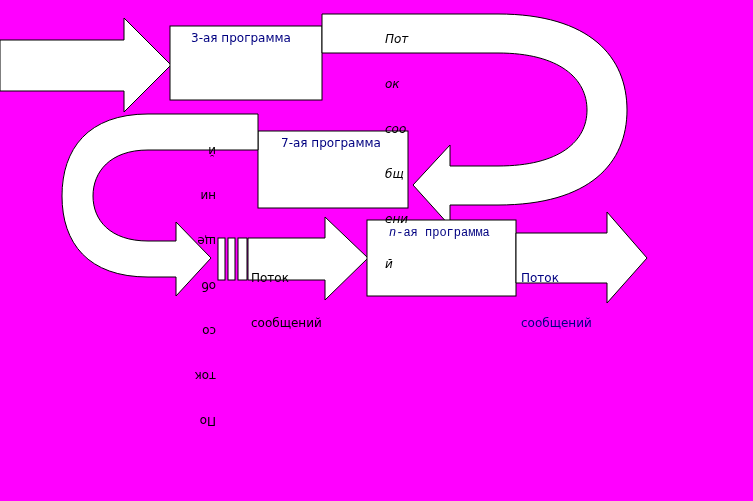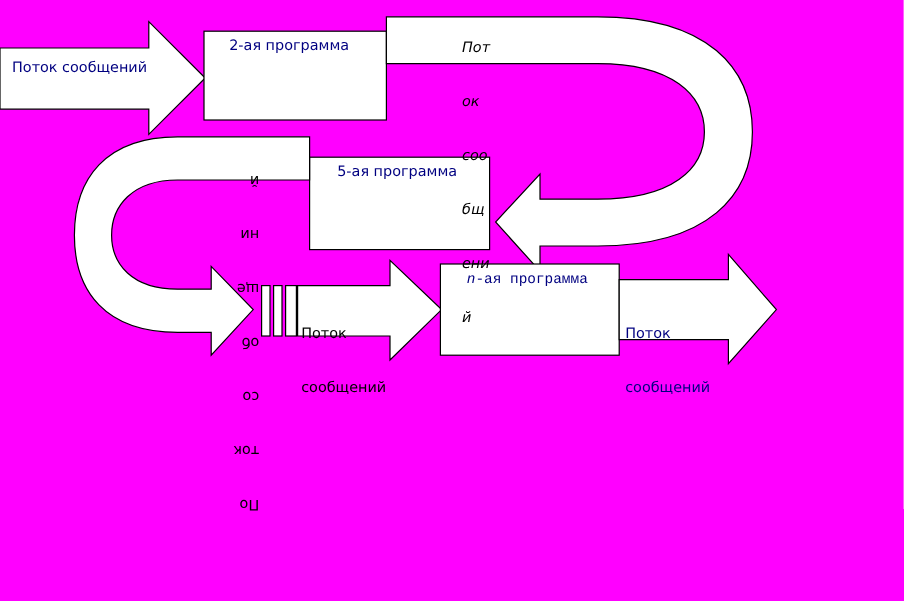--- a/index.html
+++ b/index.html
@@ -99,34 +99,33 @@
     <rect class="shape" x="238" y="238" width="9" height="42"></rect>
 
     <polygon class="shape" points="248,238 325,238 325,217 368,258 325,300 325,280 248,280"></polygon>
 
     <rect class="shape" x="367" y="220" width="149" height="76"></rect>
 
     <polygon class="shape" points="516,233 607,233 607,212 647,258 607,303 607,283 516,283"></polygon>
 
   </svg>
 
-  <div class="lbl" style="left:10px; top:49px;">Поток сообщений</div>
 
-  <div class="lbl" style="left:191px; top:31px;">2-ая программа</div>
+  <div class="lbl" style="left:191px; top:31px;">3-ая программа</div>
 
   <div class="lbl lbl-dark" style="left:385px; top:2px; width:28px;font-style:italic;">
     <div>Пот</div>
     <div>ок</div>
     <div>соо</div>
     <div>бщ</div>
     <div>ени</div>
     <div>й</div>
   </div>
 
-  <div class="lbl" style="left:281px; top:136px;">5-ая программа</div>
+  <div class="lbl" style="left:281px; top:136px;">7-ая программа</div>
 
   <div class="lbl lbl-dark rot180" style="left:190px; top:113px; width:26px;">
     <div>По</div>
     <div>ток</div>
     <div>со</div>
     <div>об</div>
     <div>ще</div>
     <div>ни</div>
     <div>й</div>
   </div>

